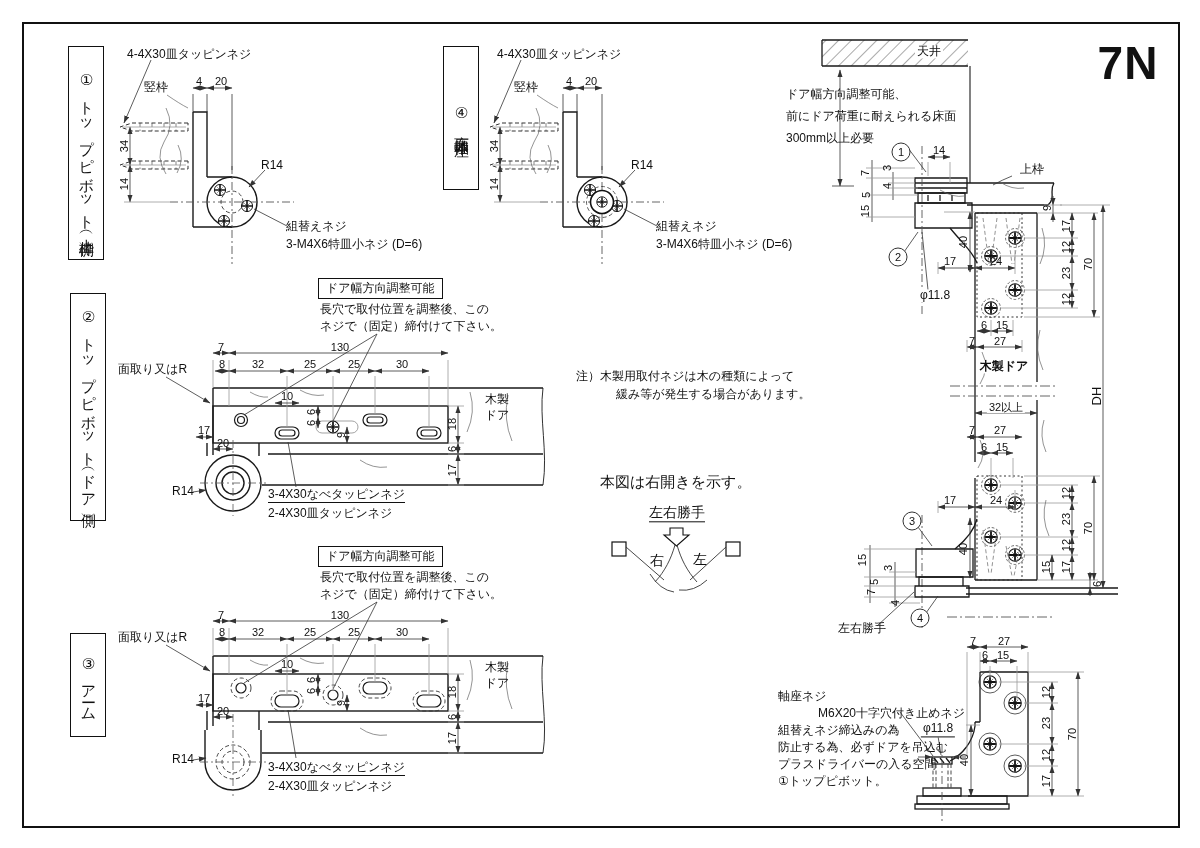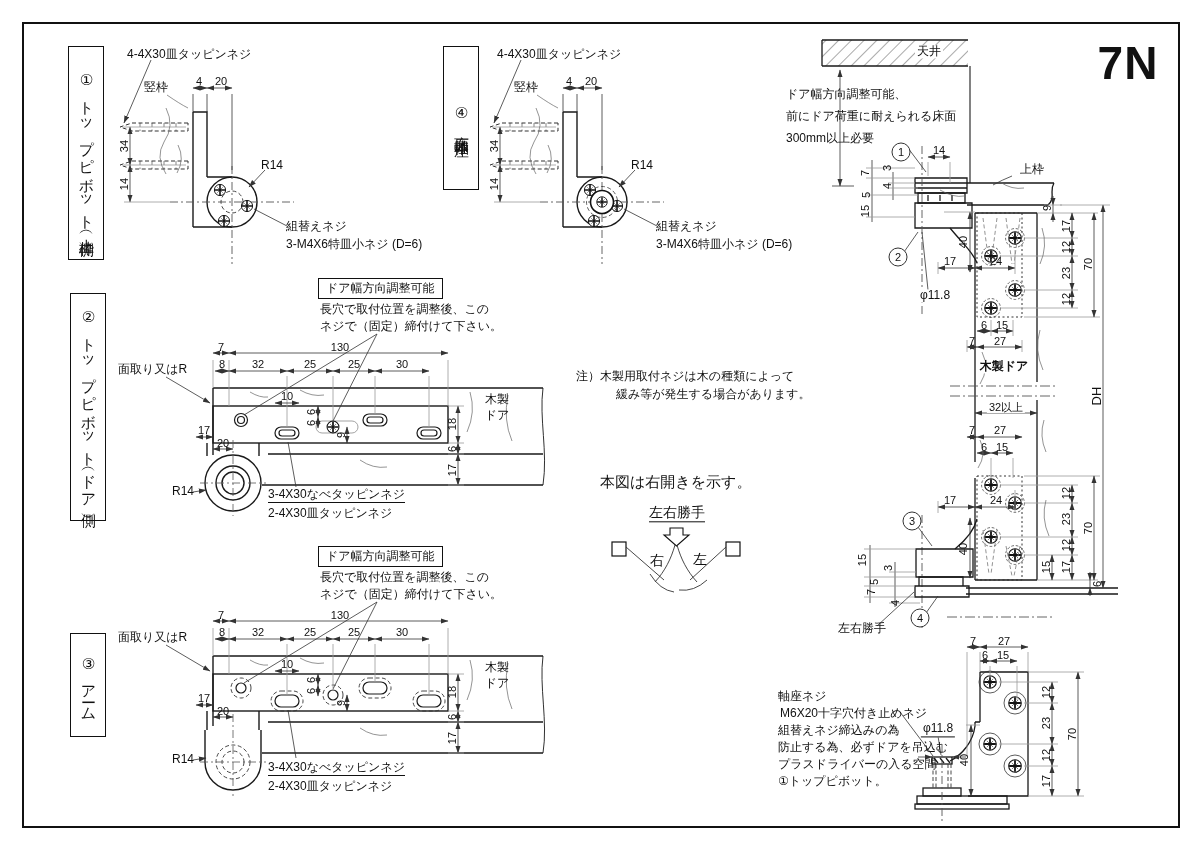--- a/index.html
+++ b/index.html
@@ -536,21 +536,21 @@
   <div class="lbl" style="left:996px;top:500px;">24</div>
   <div class="lbl r" style="left:963px;top:549px;">40</div>
   <div class="lbl r" style="left:862px;top:560px;">15</div>
   <div class="lbl r" style="left:888px;top:568px;">3</div>
   <div class="lbl r" style="left:874px;top:582px;">5</div>
   <div class="lbl r" style="left:871px;top:592px;">7</div>
   <div class="lbl r" style="left:895px;top:603px;">4</div>
   <div class="lbl tl f12" style="left:838px;top:622px;">左右勝手</div>
 
   <div class="lbl tl f12" style="left:778px;top:690px;">軸座ネジ</div>
-  <div class="lbl tl f12" style="left:780px;top:707px;">M6X20十字穴付き止めネジ</div>
+  <div class="lbl tl f12" style="left:818px;top:707px;">M6X20十字穴付き止めネジ</div>
   <div class="lbl tl f12" style="left:778px;top:724px;">組替えネジ締込みの為</div>
   <div class="lbl tl f12" style="left:778px;top:741px;">防止する為、必ずドアを吊込む</div>
   <div class="lbl tl f12" style="left:778px;top:758px;">プラスドライバーの入る空間</div>
   <div class="lbl tl f12" style="left:778px;top:775px;">①トップピボット。</div>
   <div class="lbl f12 wbg und" style="left:938px;top:730px;">φ11.8</div>
   <div class="lbl" style="left:973px;top:641px;">7</div>
   <div class="lbl" style="left:1004px;top:641px;">27</div>
   <div class="lbl" style="left:985px;top:655px;">6</div>
   <div class="lbl" style="left:1003px;top:655px;">15</div>
   <div class="lbl r" style="left:1046px;top:692px;">12</div>

